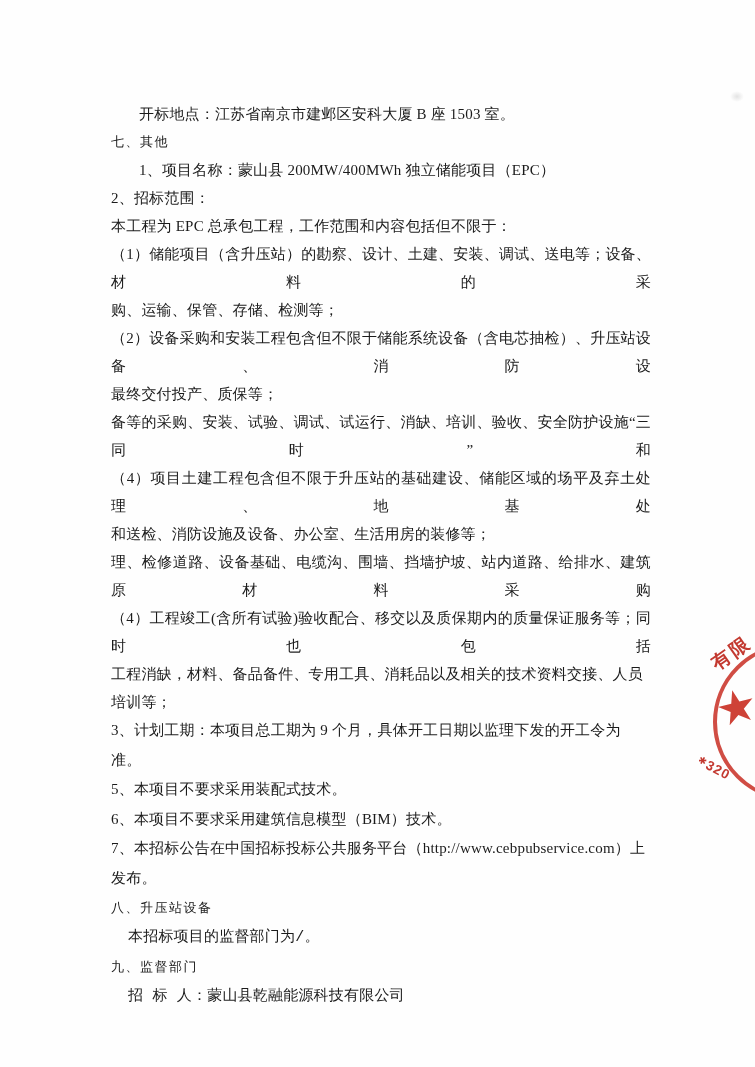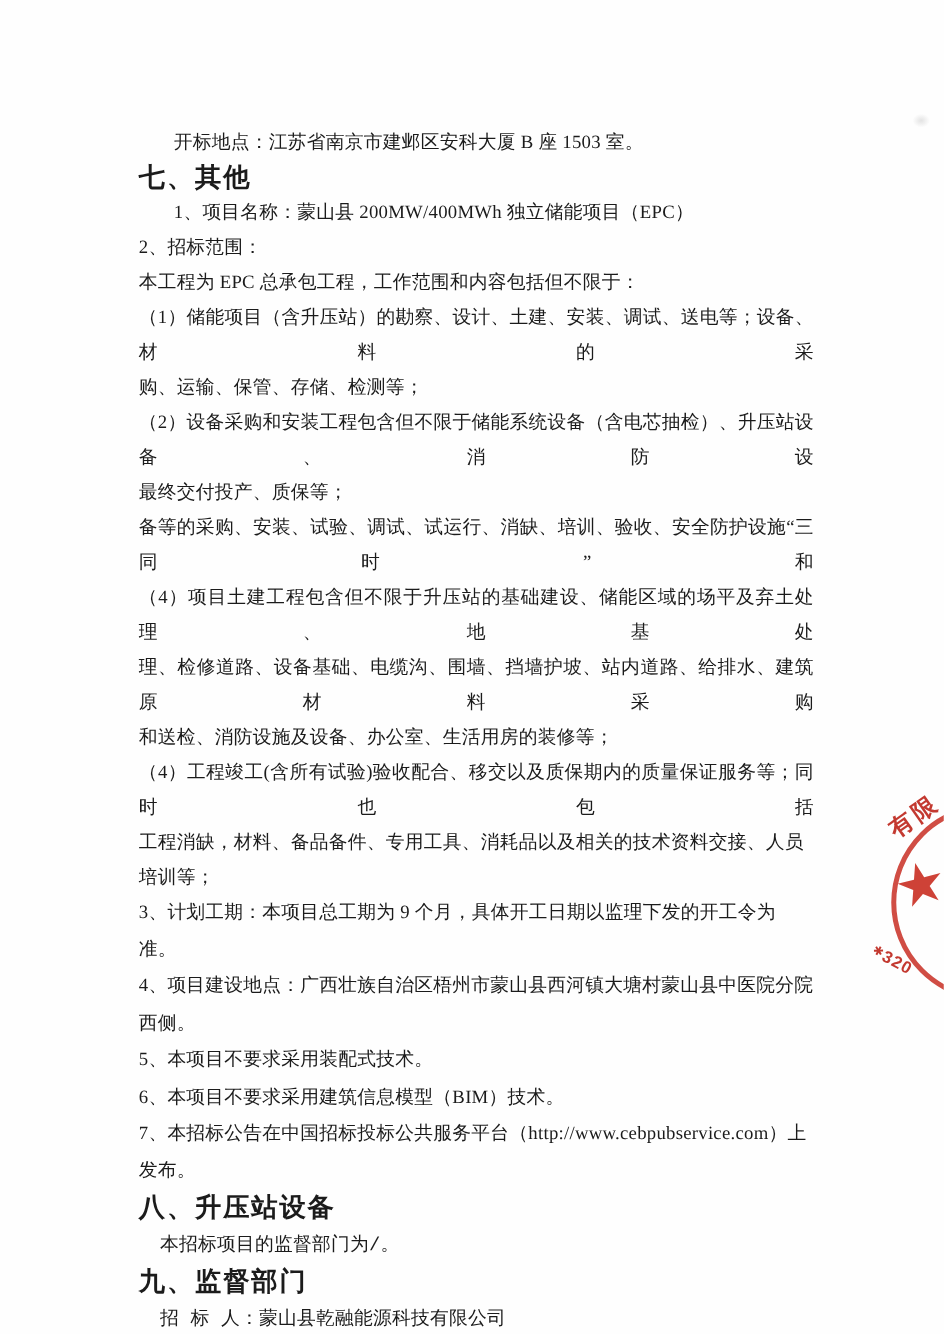--- a/index.html
+++ b/index.html
@@ -10,21 +10,21 @@
   }
   .doc-text{
     position:absolute;left:111px;top:100px;width:540px;
     color:#1b1b1b;
   }
   .l{
     font-size:15px;line-height:28px;white-space:pre-wrap;
     letter-spacing:0.2px;
   }
   .lh2{line-height:29.5px;}
-  .h{font-weight:700;font-size:21px;letter-spacing:1.5px;}
+  .h{font-weight:400;font-size:13px;letter-spacing:1.5px;}
   .ind1{padding-left:28px;}
   .ind2{padding-left:17px;font-family:Liberation Mono, monospace;}
   .fill{text-align:justify;text-align-last:justify;white-space:normal;}
 
   
   .stamp{position:absolute;left:698px;top:633px;width:57px;height:180px;color:#c9342a;}
   .stamp-circle{
     position:absolute;left:15px;top:10px;width:150px;height:150px;
     border:4.5px solid rgba(201,52,42,.88);border-radius:50%;
   }
@@ -60,26 +60,25 @@
   <div class="l h">七、其他</div>
   <div class="l ind1">1、项目名称：蒙山县 200MW/400MWh 独立储能项目（EPC）</div>
   <div class="l">2、招标范围：</div>
   <div class="l">本工程为 EPC 总承包工程，工作范围和内容包括但不限于：</div>
   <div class="l fill">（1）储能项目（含升压站）的勘察、设计、土建、安装、调试、送电等；设备、材料的采</div>
   <div class="l">购、运输、保管、存储、检测等；</div>
   <div class="l fill">（2）设备采购和安装工程包含但不限于储能系统设备（含电芯抽检）、升压站设备、消防设</div>
   <div class="l">最终交付投产、质保等；</div>
   <div class="l fill">备等的采购、安装、试验、调试、试运行、消缺、培训、验收、安全防护设施“三同时”和</div>
   <div class="l fill">（4）项目土建工程包含但不限于升压站的基础建设、储能区域的场平及弃土处理、地基处</div>
+  <div class="l">和送检、消防设施及设备、办公室、生活用房的装修等；</div>
   <div class="l fill">理、检修道路、设备基础、电缆沟、围墙、挡墙护坡、站内道路、给排水、建筑原材料采购</div>
-  <div class="l">和送检、消防设施及设备、办公室、生活用房的装修等；</div>
   <div class="l fill">（4）工程竣工(含所有试验)验收配合、移交以及质保期内的质量保证服务等；同时也包括</div>
   <div class="l">工程消缺，材料、备品备件、专用工具、消耗品以及相关的技术资料交接、人员培训等；</div>
   <div class="l lh2">3、计划工期：本项目总工期为 9 个月，具体开工日期以监理下发的开工令为准。</div>
-  <div class="l lh2">4、项目建设地点：广西壮族自治区梧州市蒙山县西河镇大塘村蒙山县中医院分院西侧。</div>
   <div class="l lh2">5、本项目不要求采用装配式技术。</div>
   <div class="l lh2">6、本项目不要求采用建筑信息模型（BIM）技术。</div>
   <div class="l lh2">7、本招标公告在中国招标投标公共服务平台（http://www.cebpubservice.com）上发布。</div>
   <div class="l lh2 h">八、升压站设备</div>
   <div class="l lh2 ind2">本招标项目的监督部门为/。</div>
   <div class="l lh2 h">九、监督部门</div>
   <div class="l lh2 ind2">招 标 人：蒙山县乾融能源科技有限公司</div>
 
 </div>
 

